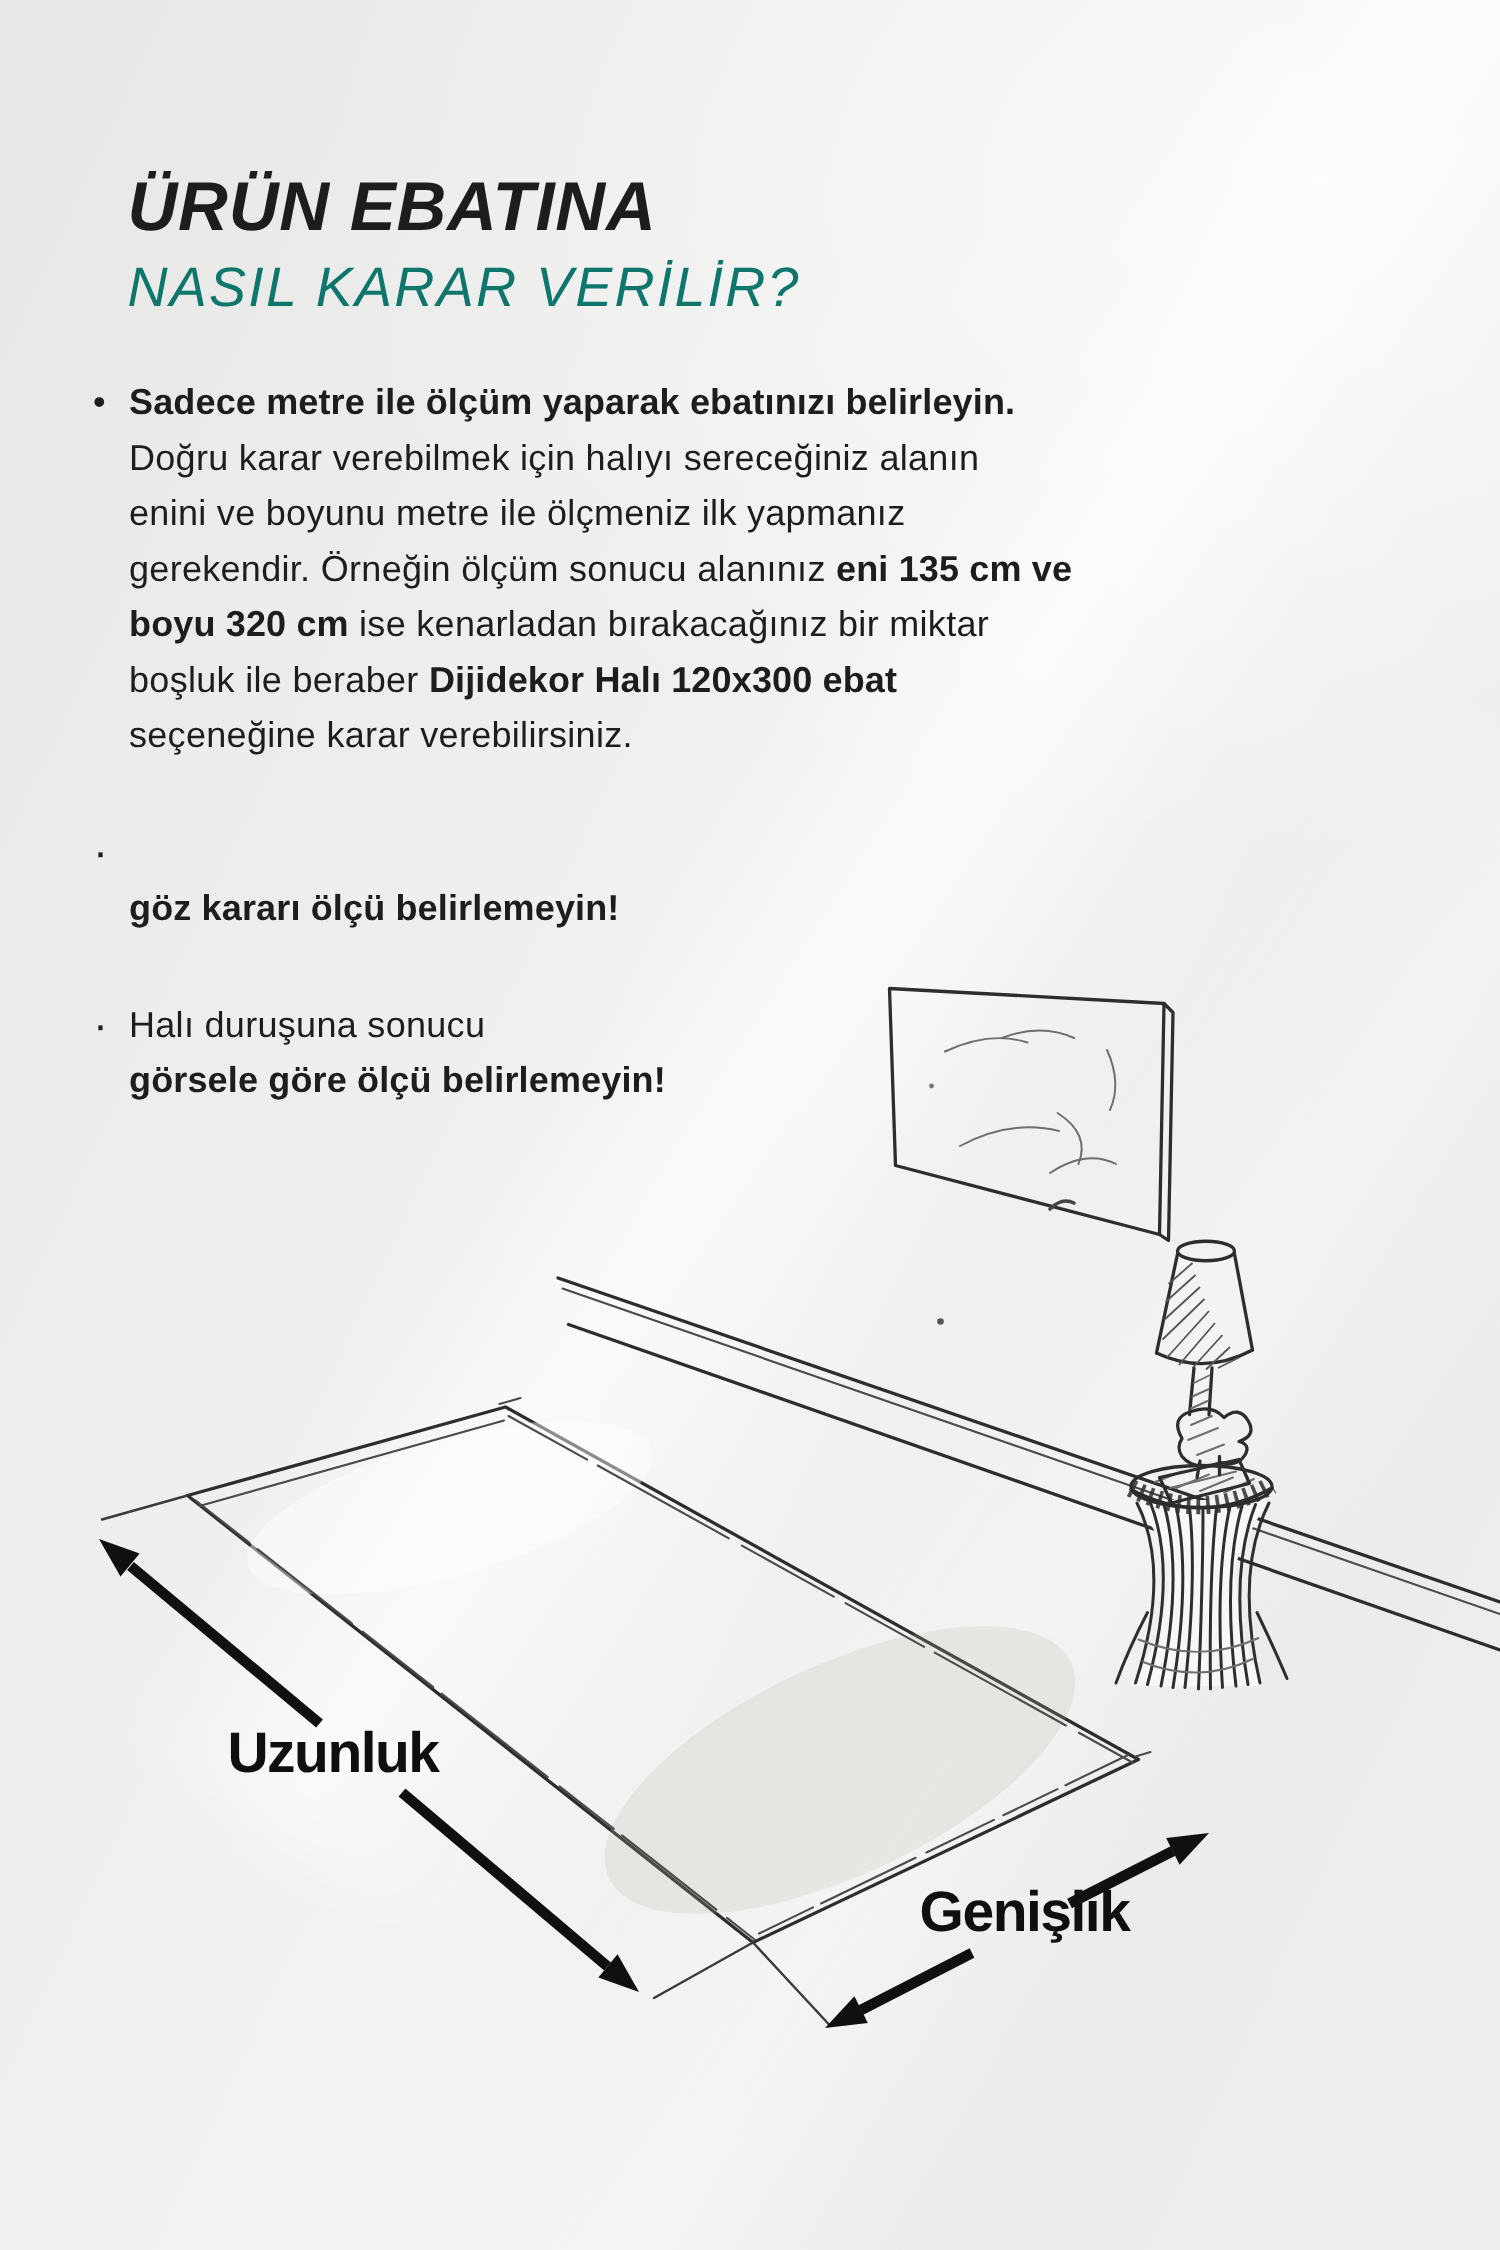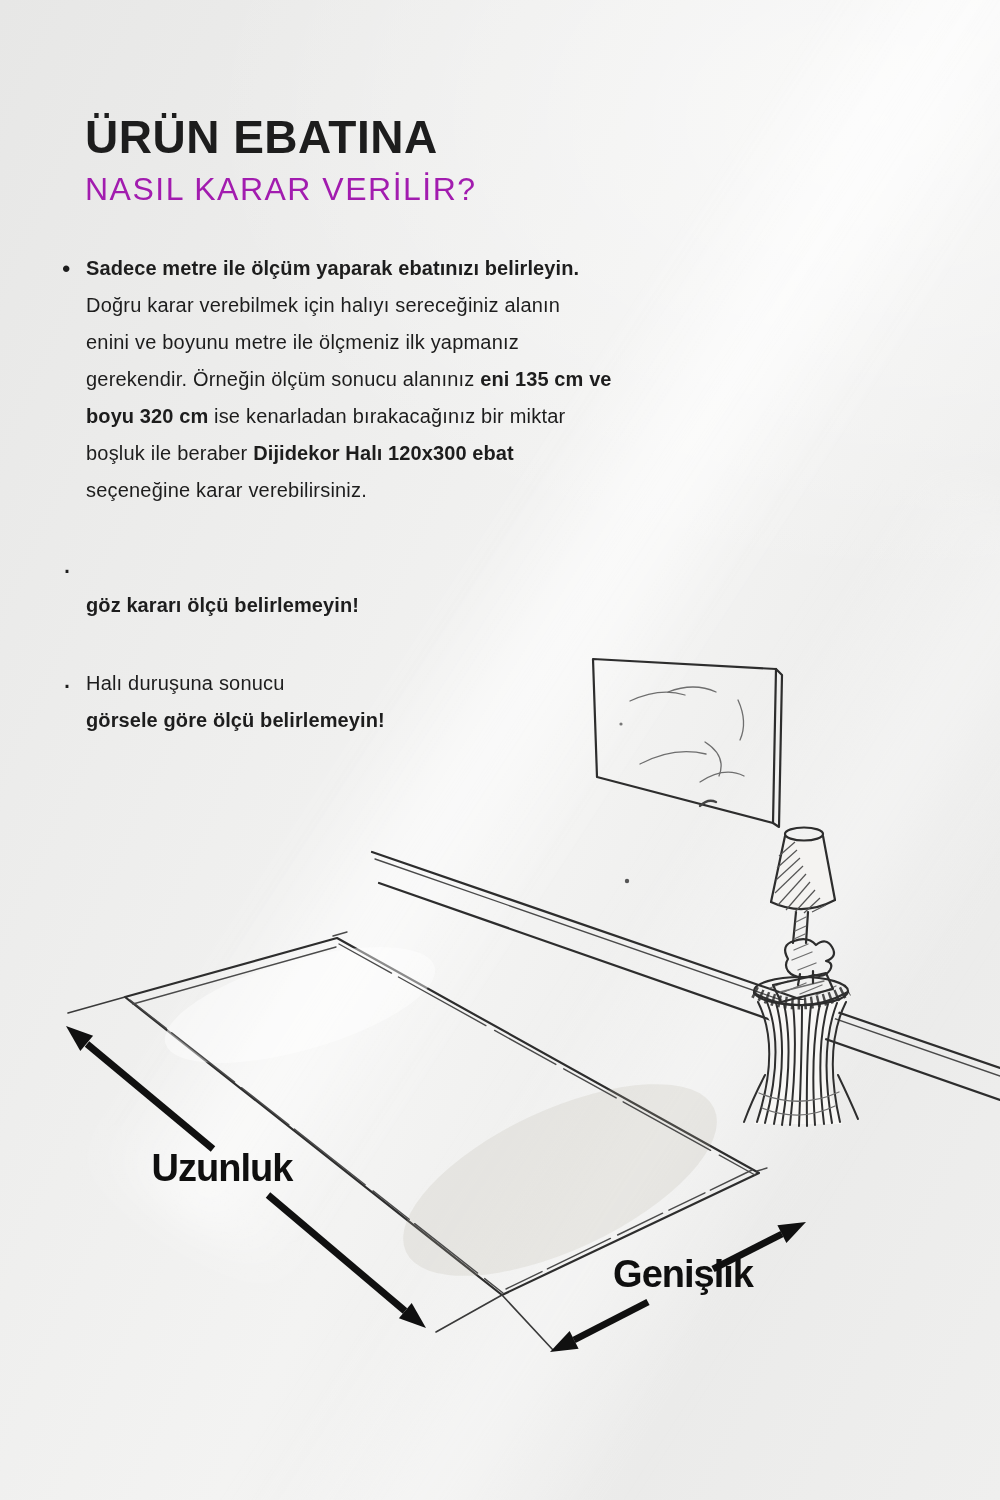--- a/index.html
+++ b/index.html
@@ -10,28 +10,28 @@
       radial-gradient(1100px 750px at 88% 8%, rgba(255,255,255,.55), rgba(255,255,255,0) 62%),
       linear-gradient(115deg,#e7e7e6 0%,#efefee 36%,#f3f3f2 54%,#ebebea 78%,#efefee 100%);
   }
   .streak{position:absolute;pointer-events:none;}
   .s1{left:-180px;top:430px;width:1600px;height:240px;transform:rotate(-57deg);
       background:linear-gradient(to bottom,rgba(255,255,255,0),rgba(255,255,255,.65),rgba(255,255,255,0));
       filter:blur(20px);}
   .s2{left:-260px;top:1100px;width:1700px;height:300px;transform:rotate(-57deg);opacity:.5;
       background:linear-gradient(to bottom,rgba(255,255,255,0),rgba(255,255,255,.7),rgba(255,255,255,0));
       filter:blur(22px);}
-  .title{position:absolute;left:85px;top:114px;line-height:1;}
+  .title{position:absolute;left:85px;top:114px;line-height:1;font-style:italic;}
   .title .l1{font-size:46px;font-weight:800;letter-spacing:.5px;}
-  .title .l2{font-size:32px;font-weight:400;letter-spacing:1.5px;margin-top:13px;color:#a21caf;}
+  .title .l2{font-size:37px;font-weight:400;letter-spacing:1.5px;margin-top:13px;color:#0f766e;}
   .bullets{position:absolute;left:62px;top:250px;width:818px;}
   .bullet{display:flex;margin-bottom:41px;}
   .marker{flex:0 0 24px;font-size:24px;line-height:37px;color:#1d1d1d;}
   .bullet.small-dot .marker{font-size:30px;}
-  .btext{font-size:20px;line-height:37px;letter-spacing:.2px;font-weight:400;}
+  .btext{font-size:24px;line-height:37px;letter-spacing:.2px;font-weight:400;}
   .btext .b{font-weight:700;letter-spacing:.1px;}
   svg.sketch{position:absolute;left:0;top:0;}
   .ink{stroke:#2d2d2d;stroke-width:2.2;fill:none;stroke-linecap:round;stroke-linejoin:round;}
   .ink-thin{stroke:#6e6e6e;stroke-width:1.3;fill:none;stroke-linecap:round;}
   .ink-acc{stroke:#4a4a4a;stroke-width:1.4;fill:none;stroke-linecap:round;}
   .arrow-shaft{stroke:#101010;stroke-width:7;fill:none;stroke-linecap:butt;}
   .arrow-head{fill:#101010;stroke:none;}
   .ext{stroke:#3a3a3a;stroke-width:1.6;fill:none;stroke-linecap:round;}
   .dim-label{font:700 38px "Liberation Sans",sans-serif;fill:#0f0f0f;letter-spacing:-1px;}
 </style>

